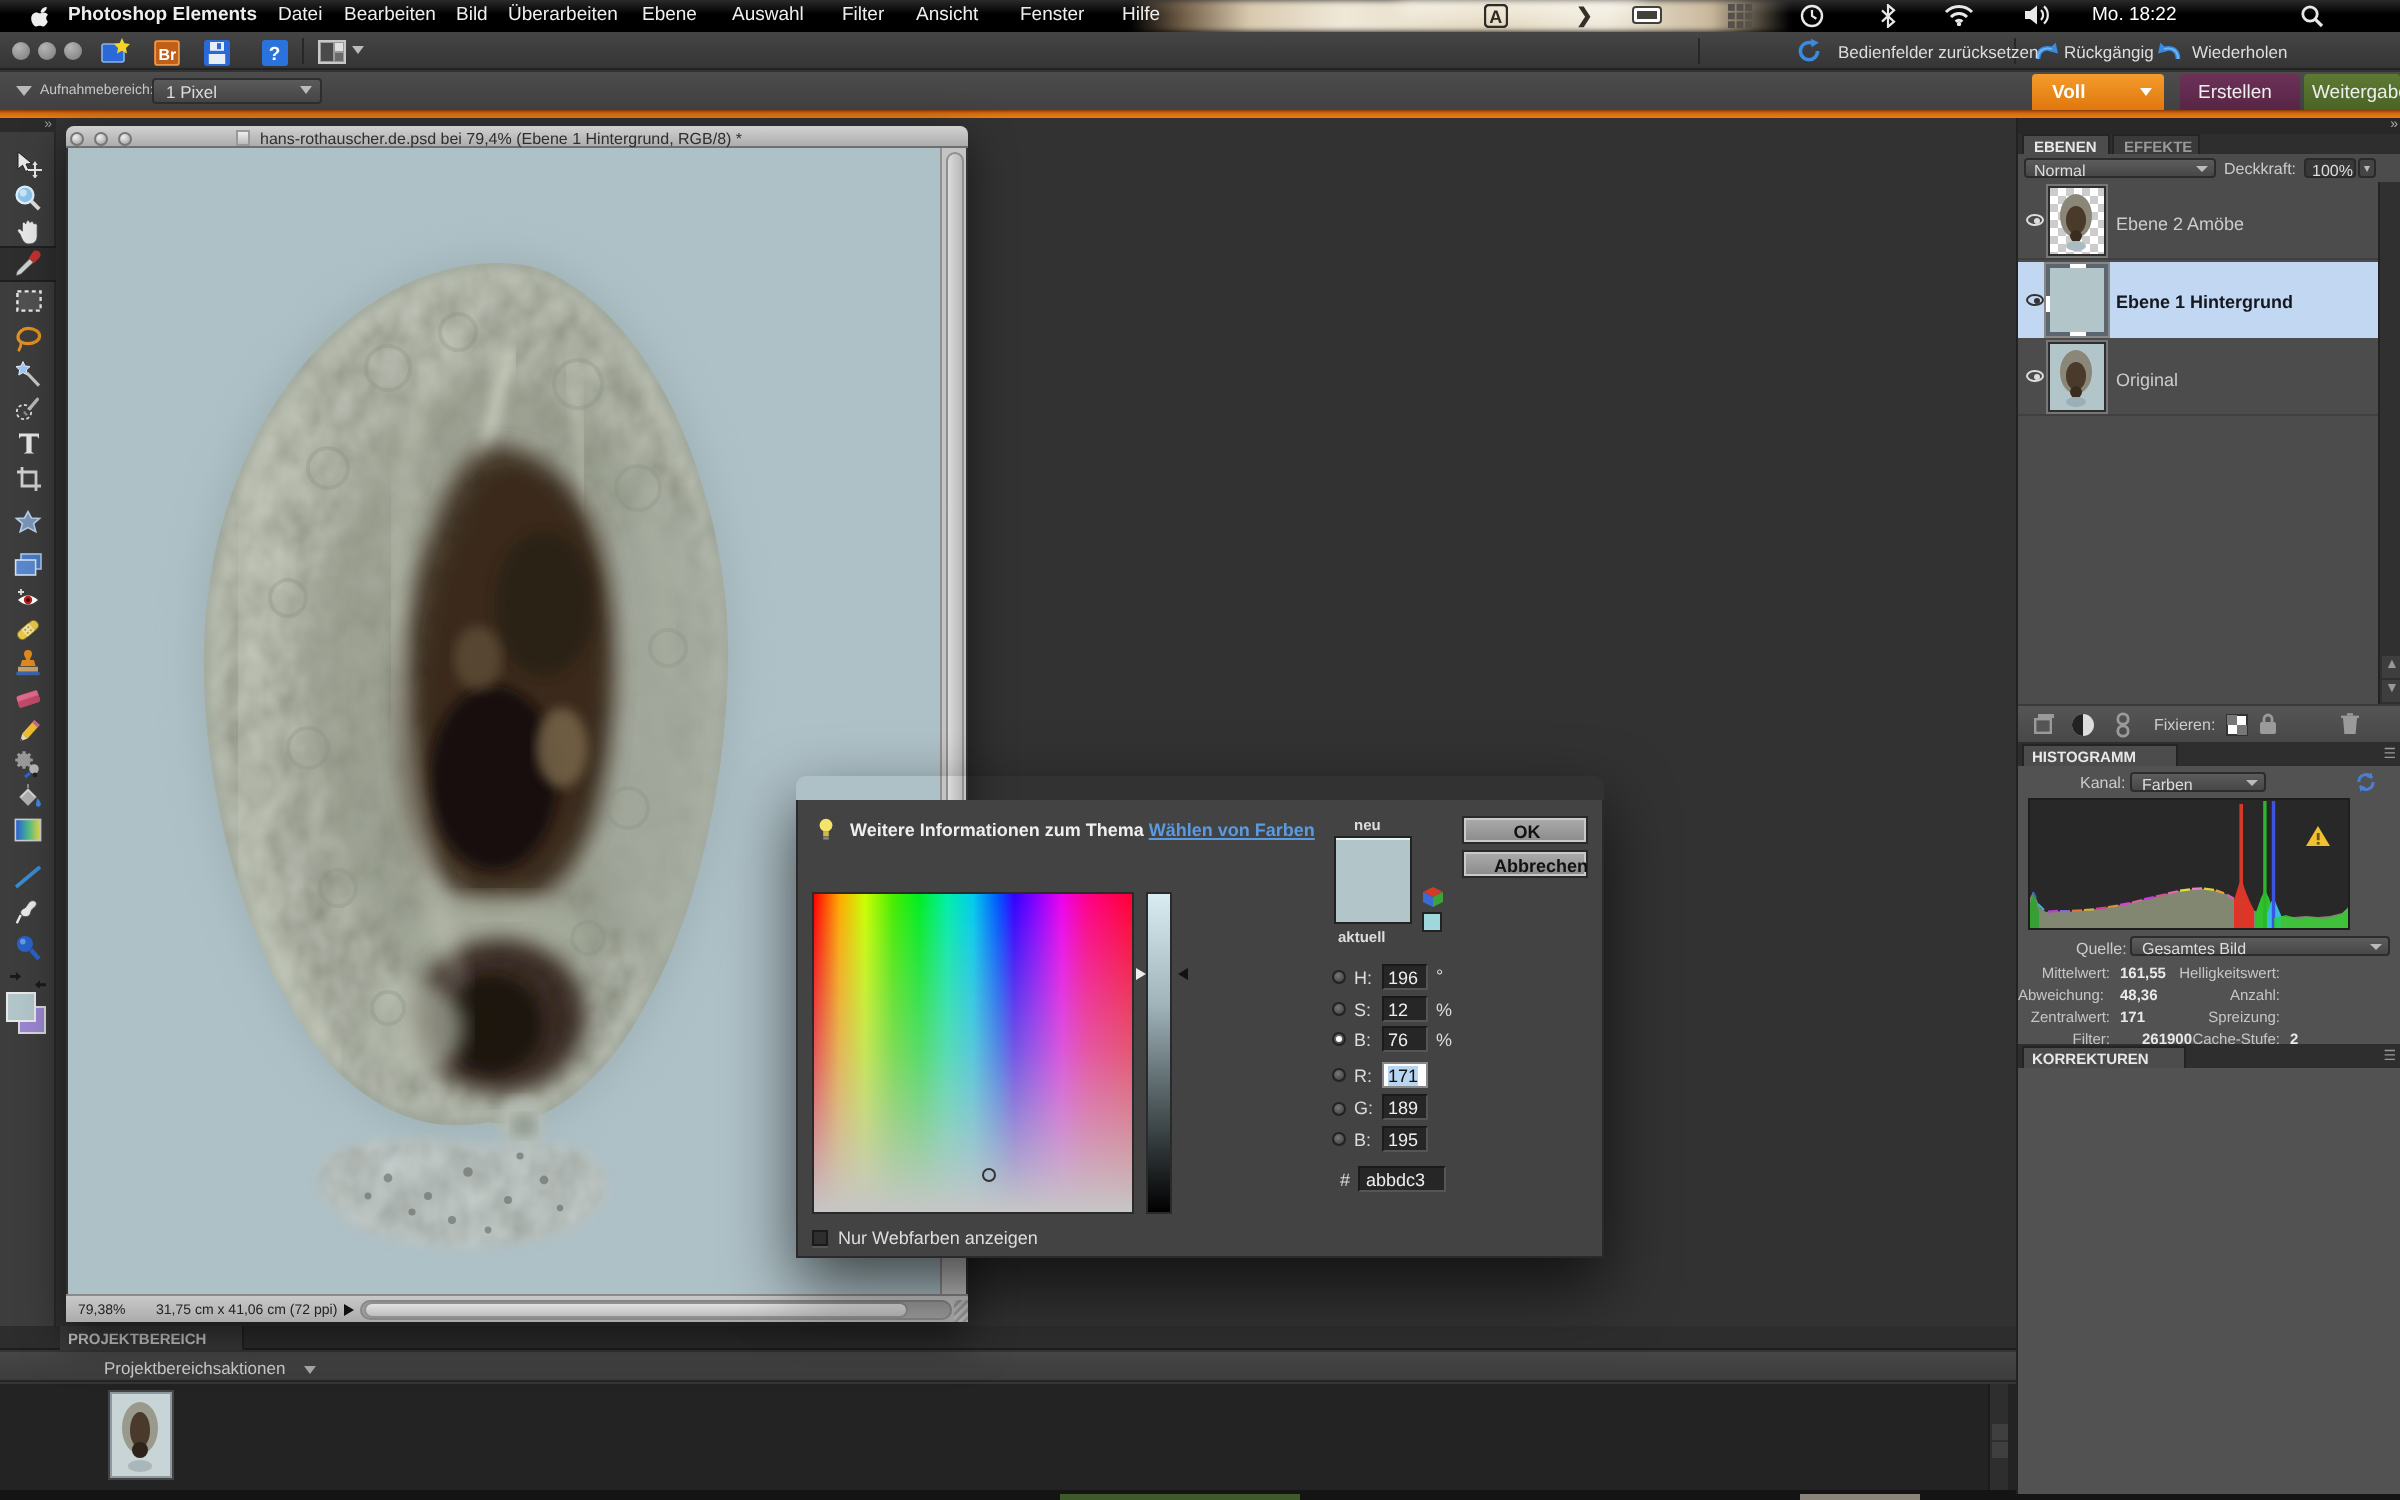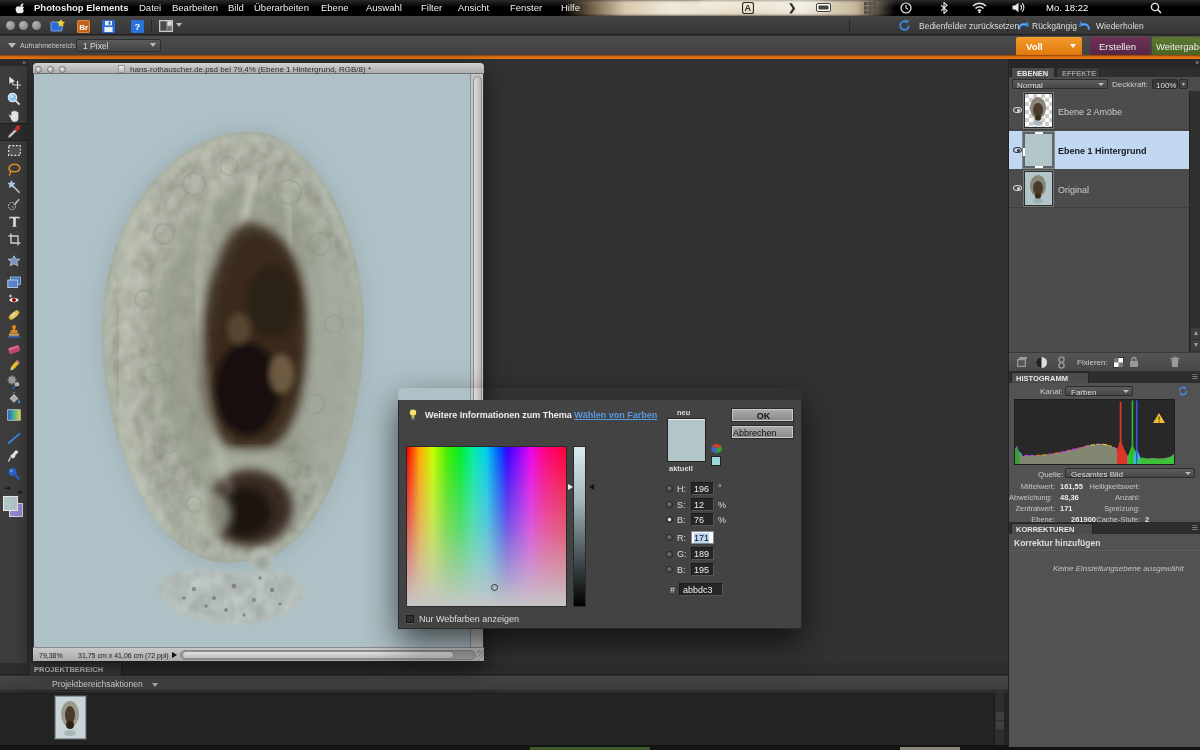--- a/index.html
+++ b/index.html
@@ -668,40 +668,35 @@
         <span class="abs" style="left:5px;top:0.5px;font-size:8px;color:#ddd;">Gesamtes Bild</span>
         <span class="abs" style="right:3px;top:3px;width:0;height:0;border-left:3px solid transparent;border-right:3px solid transparent;border-top:3.5px solid #bbb;"></span>
       </div>
       <div class="abs" style="left:0;top:98px;width:192px;height:40px;font-size:7.5px;color:#c6c6c6;">
         <span class="abs" style="left:0;top:1px;width:46px;text-align:right;">Mittelwert:</span>
           <b class="abs" style="left:51px;top:1px;color:#e8e8e8;">161,55</b>
         <span class="abs" style="left:0;top:12px;width:46px;text-align:left;">Abweichung:</span>
           <b class="abs" style="left:51px;top:12px;color:#e8e8e8;">48,36</b>
         <span class="abs" style="left:0;top:23px;width:46px;text-align:right;">Zentralwert:</span>
           <b class="abs" style="left:51px;top:23px;color:#e8e8e8;">171</b>
-        <span class="abs" style="left:0;top:34px;width:46px;text-align:right;">Ebene:</span>
+        <span class="abs" style="left:0;top:34px;width:46px;text-align:right;">Filter:</span>
           <b class="abs" style="left:51px;top:34px;color:#e8e8e8;padding-left:11px;">261900</b>
         <span class="abs" style="left:80px;top:1px;width:51px;text-align:right;">Helligkeitswert:</span>
         <span class="abs" style="left:80px;top:12px;width:51px;text-align:right;">Anzahl:</span>
         <span class="abs" style="left:80px;top:23px;width:51px;text-align:right;">Spreizung:</span>
         <span class="abs" style="left:80px;top:34px;width:51px;text-align:right;">Cache-Stufe:</span>
           <b class="abs" style="left:136px;top:34px;color:#e8e8e8;">2</b>
       </div>
     </div>
 
     <div class="abs" style="left:0;top:463px;width:192px;height:12px;background:#2e2e2e;">
       <div class="abs" style="left:2px;top:1px;width:82px;height:11px;background:#4c4c4c;border:1px solid #242424;border-bottom:none;">
         <span class="abs" style="left:4px;top:1px;font-size:7.5px;font-weight:bold;color:#e8e8e8;">KORREKTUREN</span>
         </div>
       <span class="abs" style="right:3px;top:2px;color:#999;font-size:7px;">☰</span>
-    </div>
-    <div class="abs" style="left:0;top:475px;width:192px;height:213px;background:#525252;">
-      <span class="abs" style="left:5px;top:4px;font-size:8.5px;font-weight:bold;color:#ddd;">Korrektur hinzufügen</span>
-      <div class="abs" style="left:0;top:16px;width:192px;height:1px;background:#464646;border-bottom:1px solid #5c5c5c;"></div>
-      <span class="abs" style="left:44px;top:30px;font-size:8px;font-style:italic;color:#c2c2c2;">Keine Einstellungsebene ausgewählt</span>
     </div>
   </div>
 
   <div class="abs" id="dialog" style="left:398px;top:388px;width:404px;height:241px;
        box-shadow:0 14px 34px rgba(0,0,0,.65);border-radius:5px 5px 0 0;">
     <div class="abs" style="left:0;top:12px;width:404px;height:229px;background:#434343;border:1px solid #2a2a2a;border-top:none;">
 
       <svg class="abs" style="left:10px;top:9px;" width="8" height="12" viewBox="0 0 8 12">
           <circle cx="4" cy="3.6" r="3.2" fill="#f5e46a"></circle>
           <rect x="2.6" y="6.6" width="2.8" height="2.6" fill="#caba50"></rect>
@@ -727,21 +722,21 @@
           <path d="M5.5 0.5 L10.5 3 L5.5 5.5 L0.5 3 Z" fill="#d43a2a"></path>
           <path d="M0.5 3 L5.5 5.5 L5.5 10.5 L0.5 8 Z" fill="#3a6ad4"></path>
           <path d="M10.5 3 L5.5 5.5 L5.5 10.5 L10.5 8 Z" fill="#3aa43a"></path>
         </svg>
       <div class="abs" style="left:312px;top:56px;width:10px;height:10px;background:#9fd8da;border:1px solid #222;"></div>
 
       <div class="abs" style="left:333px;top:9px;width:61px;height:12px;background:linear-gradient(#a9a9a9,#8d8d8d);border:1px solid #c9c9c9;outline:1px solid #2a2a2a;">
         <span class="abs" style="left:0;top:0.5px;width:61px;text-align:center;font-size:9px;font-weight:bold;color:#111;">OK</span>
         </div>
       <div class="abs" style="left:333px;top:26px;width:61px;height:12px;background:linear-gradient(#a9a9a9,#8d8d8d);border:1px solid #c9c9c9;outline:1px solid #2a2a2a;">
-        <span class="abs" style="left:0;top:0.5px;width:61px;text-align:left;font-size:9px;font-weight:normal;color:#111;">Abbrechen</span>
+        <span class="abs" style="left:0;top:0.5px;width:61px;text-align:right;font-size:9px;font-weight:bold;color:#111;">Abbrechen</span>
         </div>
 
       <span class="abs radio" style="left:267px;top:85px;"></span>
         <span class="abs dlbl" style="left:278px;top:84px;">H:</span>
       <div class="abs vbox" style="left:292px;top:82px;width:23px;height:13px;">
           <span class="abs" style="left:2px;top:0.5px;">196</span>
         </div>
       <span class="abs dlbl" style="left:319px;top:83px;">°</span>
       <span class="abs radio" style="left:267px;top:101px;"></span>
         <span class="abs dlbl" style="left:278px;top:100px;">S:</span>

